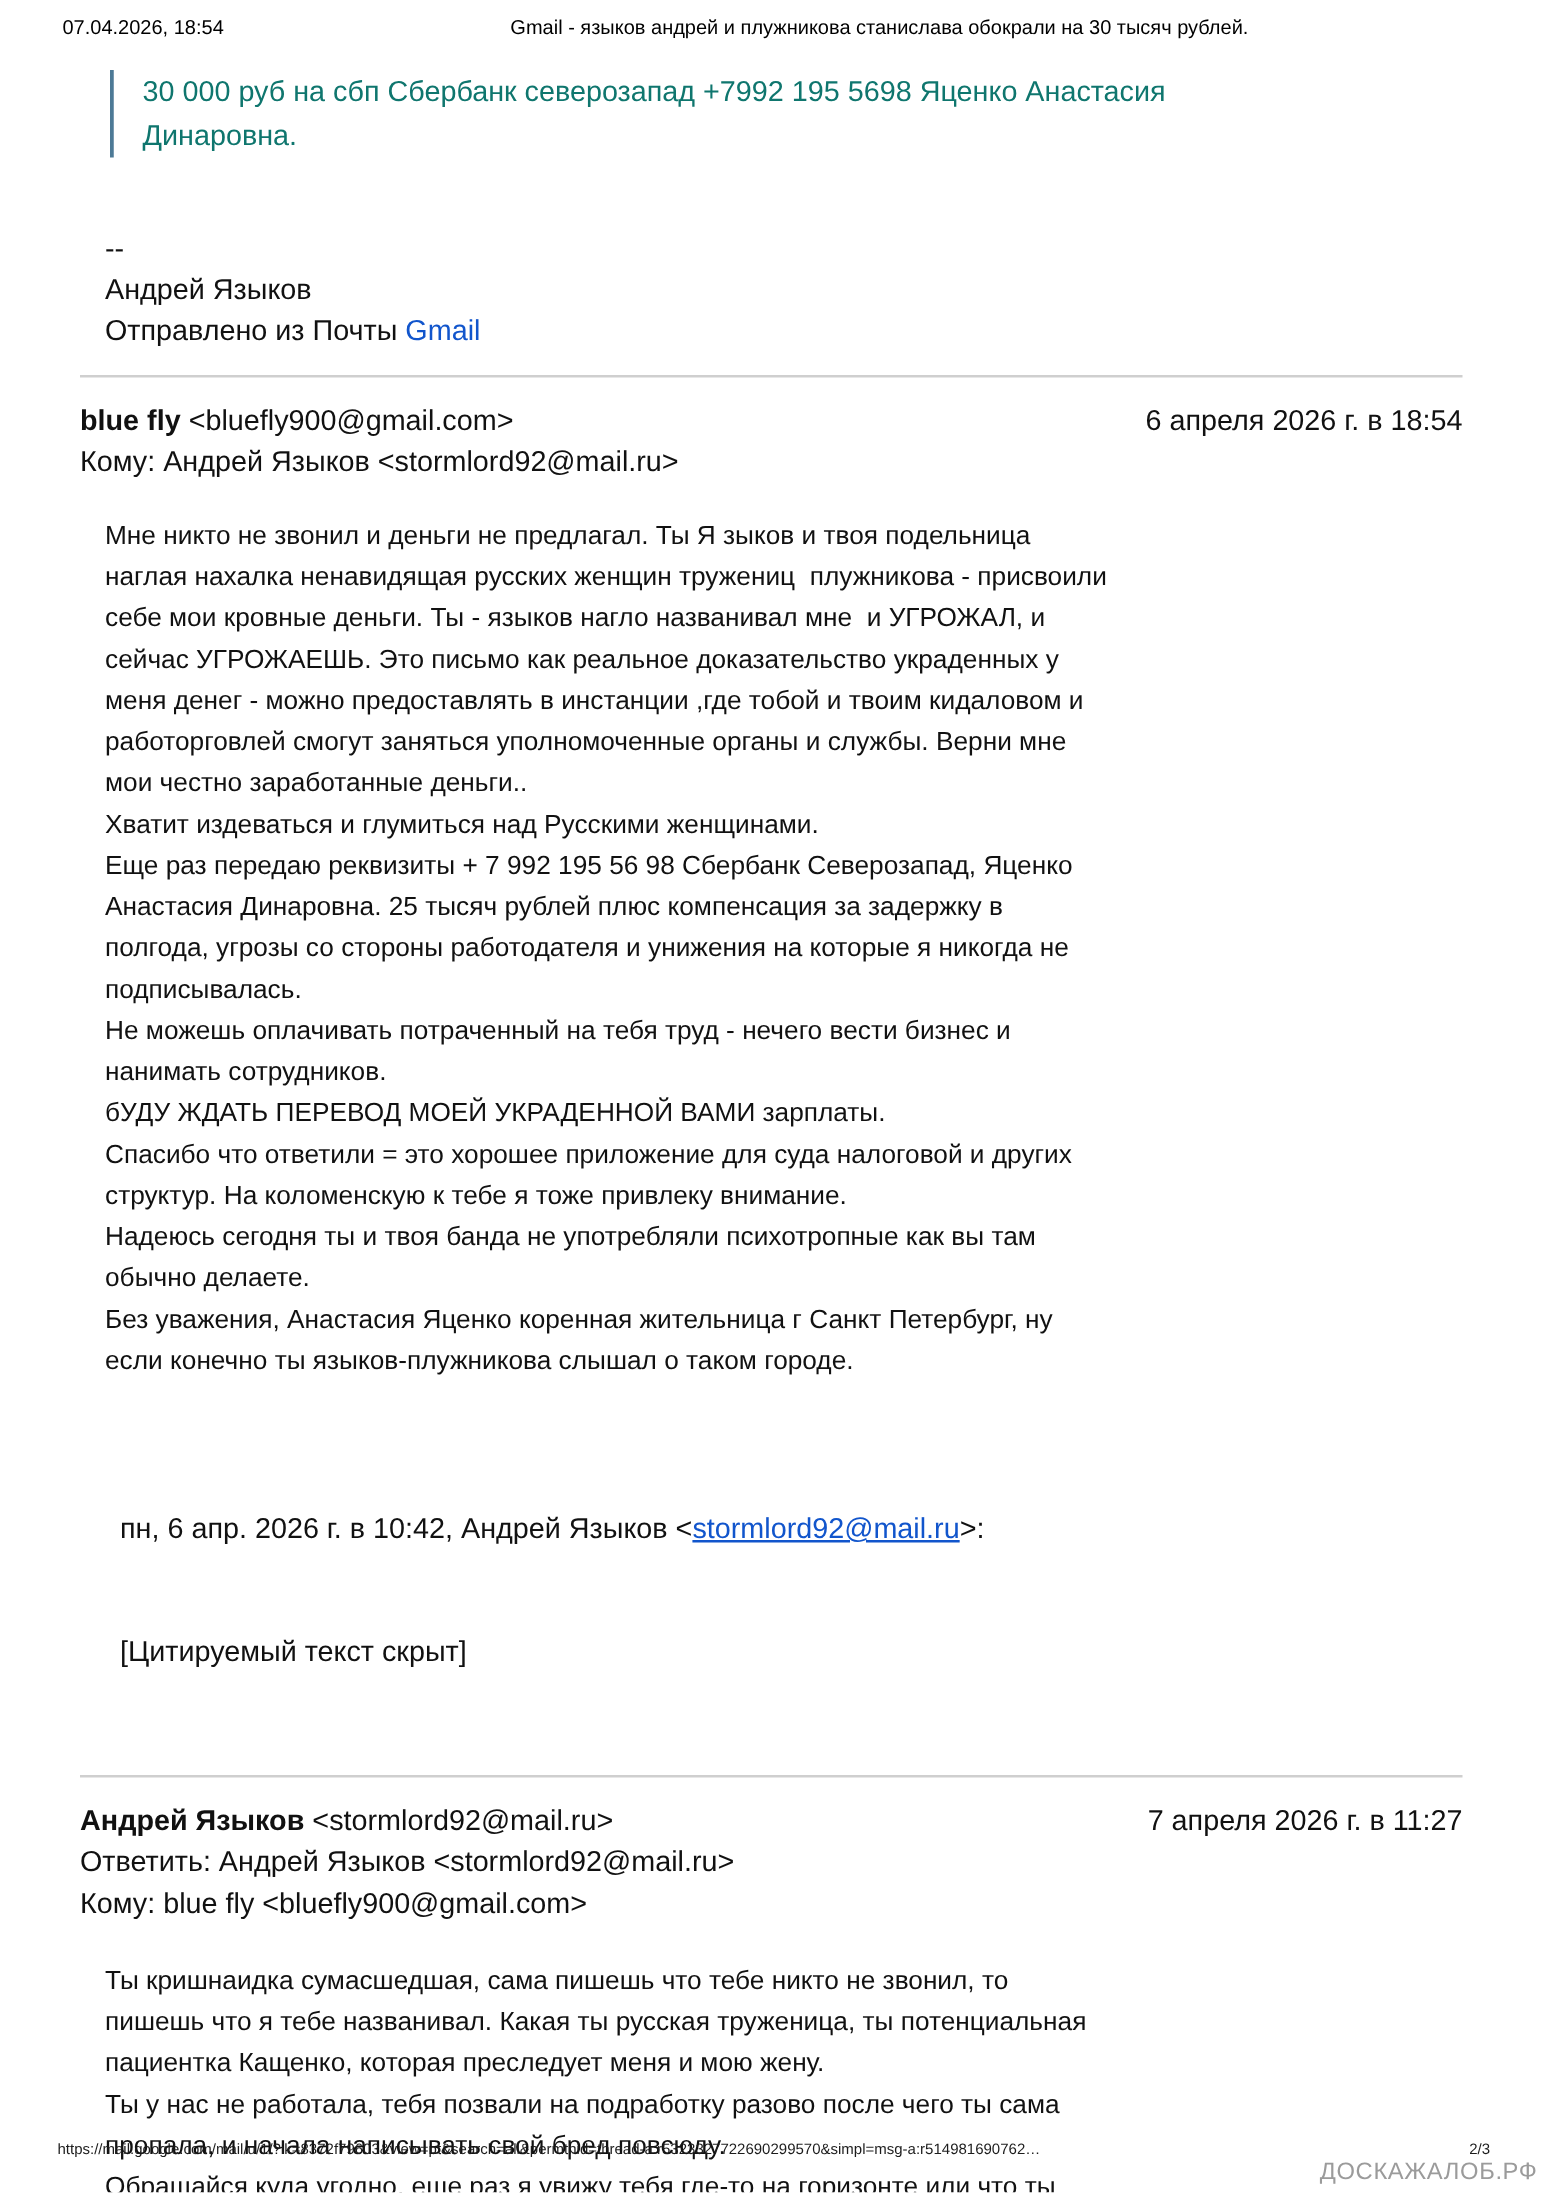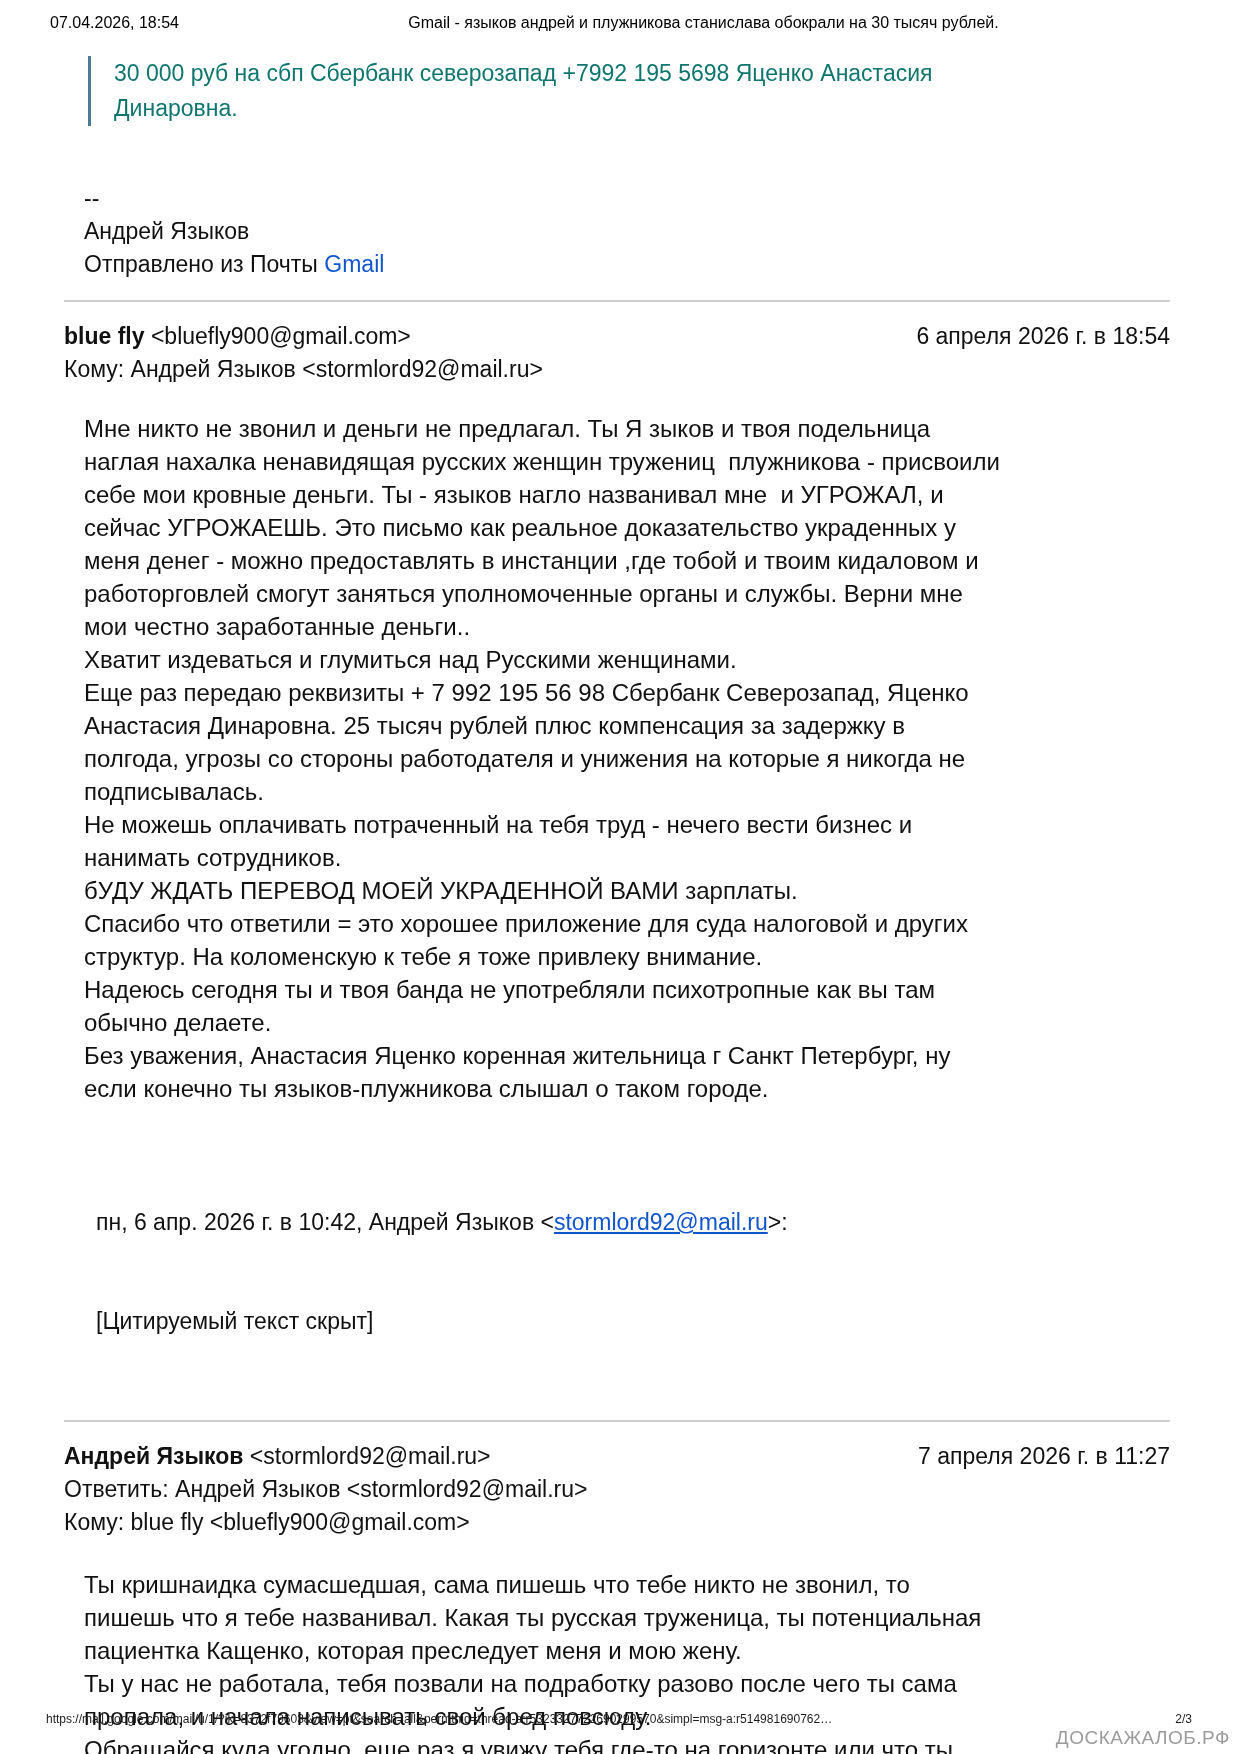--- a/index.html
+++ b/index.html
@@ -61,21 +61,21 @@
   .msg-header .from-row {
     display: flex;
     justify-content: space-between;
     align-items: flex-start;
   }
   .sender-name { font-weight: 700; }
   .msg-date { white-space: nowrap; }
   .msg-body {
     margin-top: 26px;
     margin-left: 20px;
-    font-size: 24px;
+    font-size: 21px;
     line-height: 33px;
     white-space: pre-wrap;
   }
   .msg-body-3 { margin-top: 29px; }
   .reply-block {
     margin-top: 35px;
     margin-left: 32px;
     font-size: 23px;
     line-height: 33px;
     white-space: pre-wrap;

